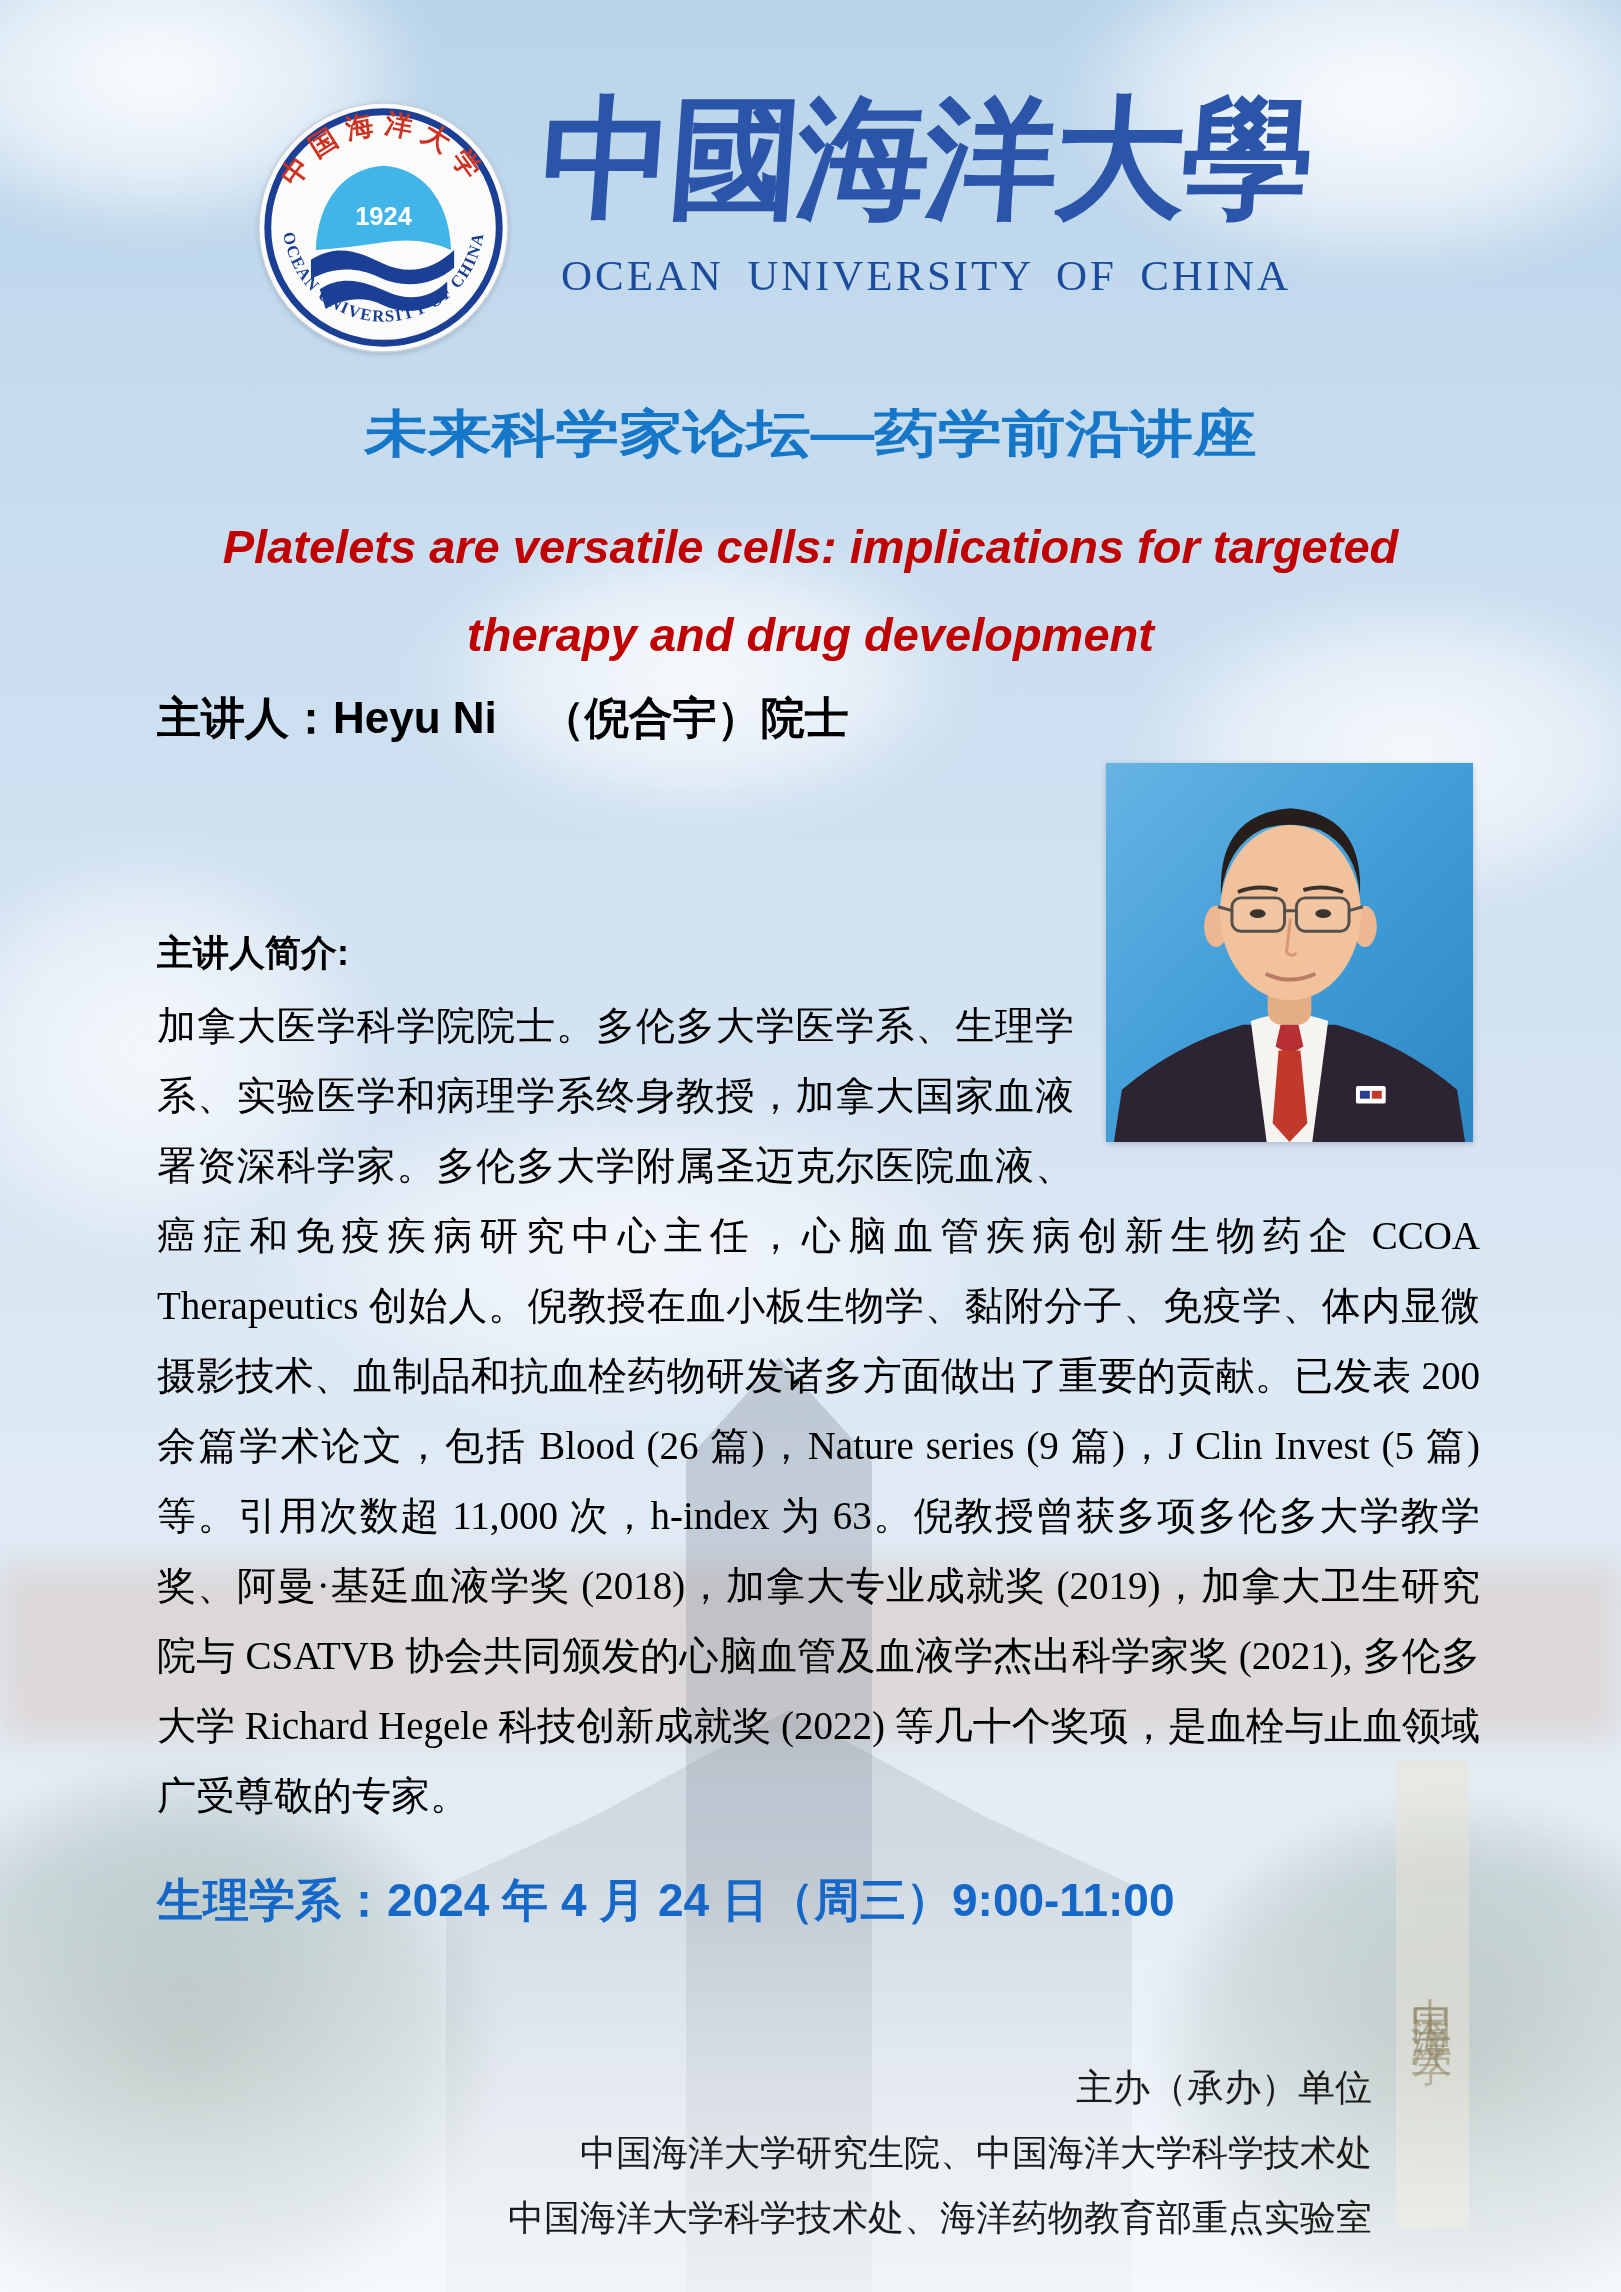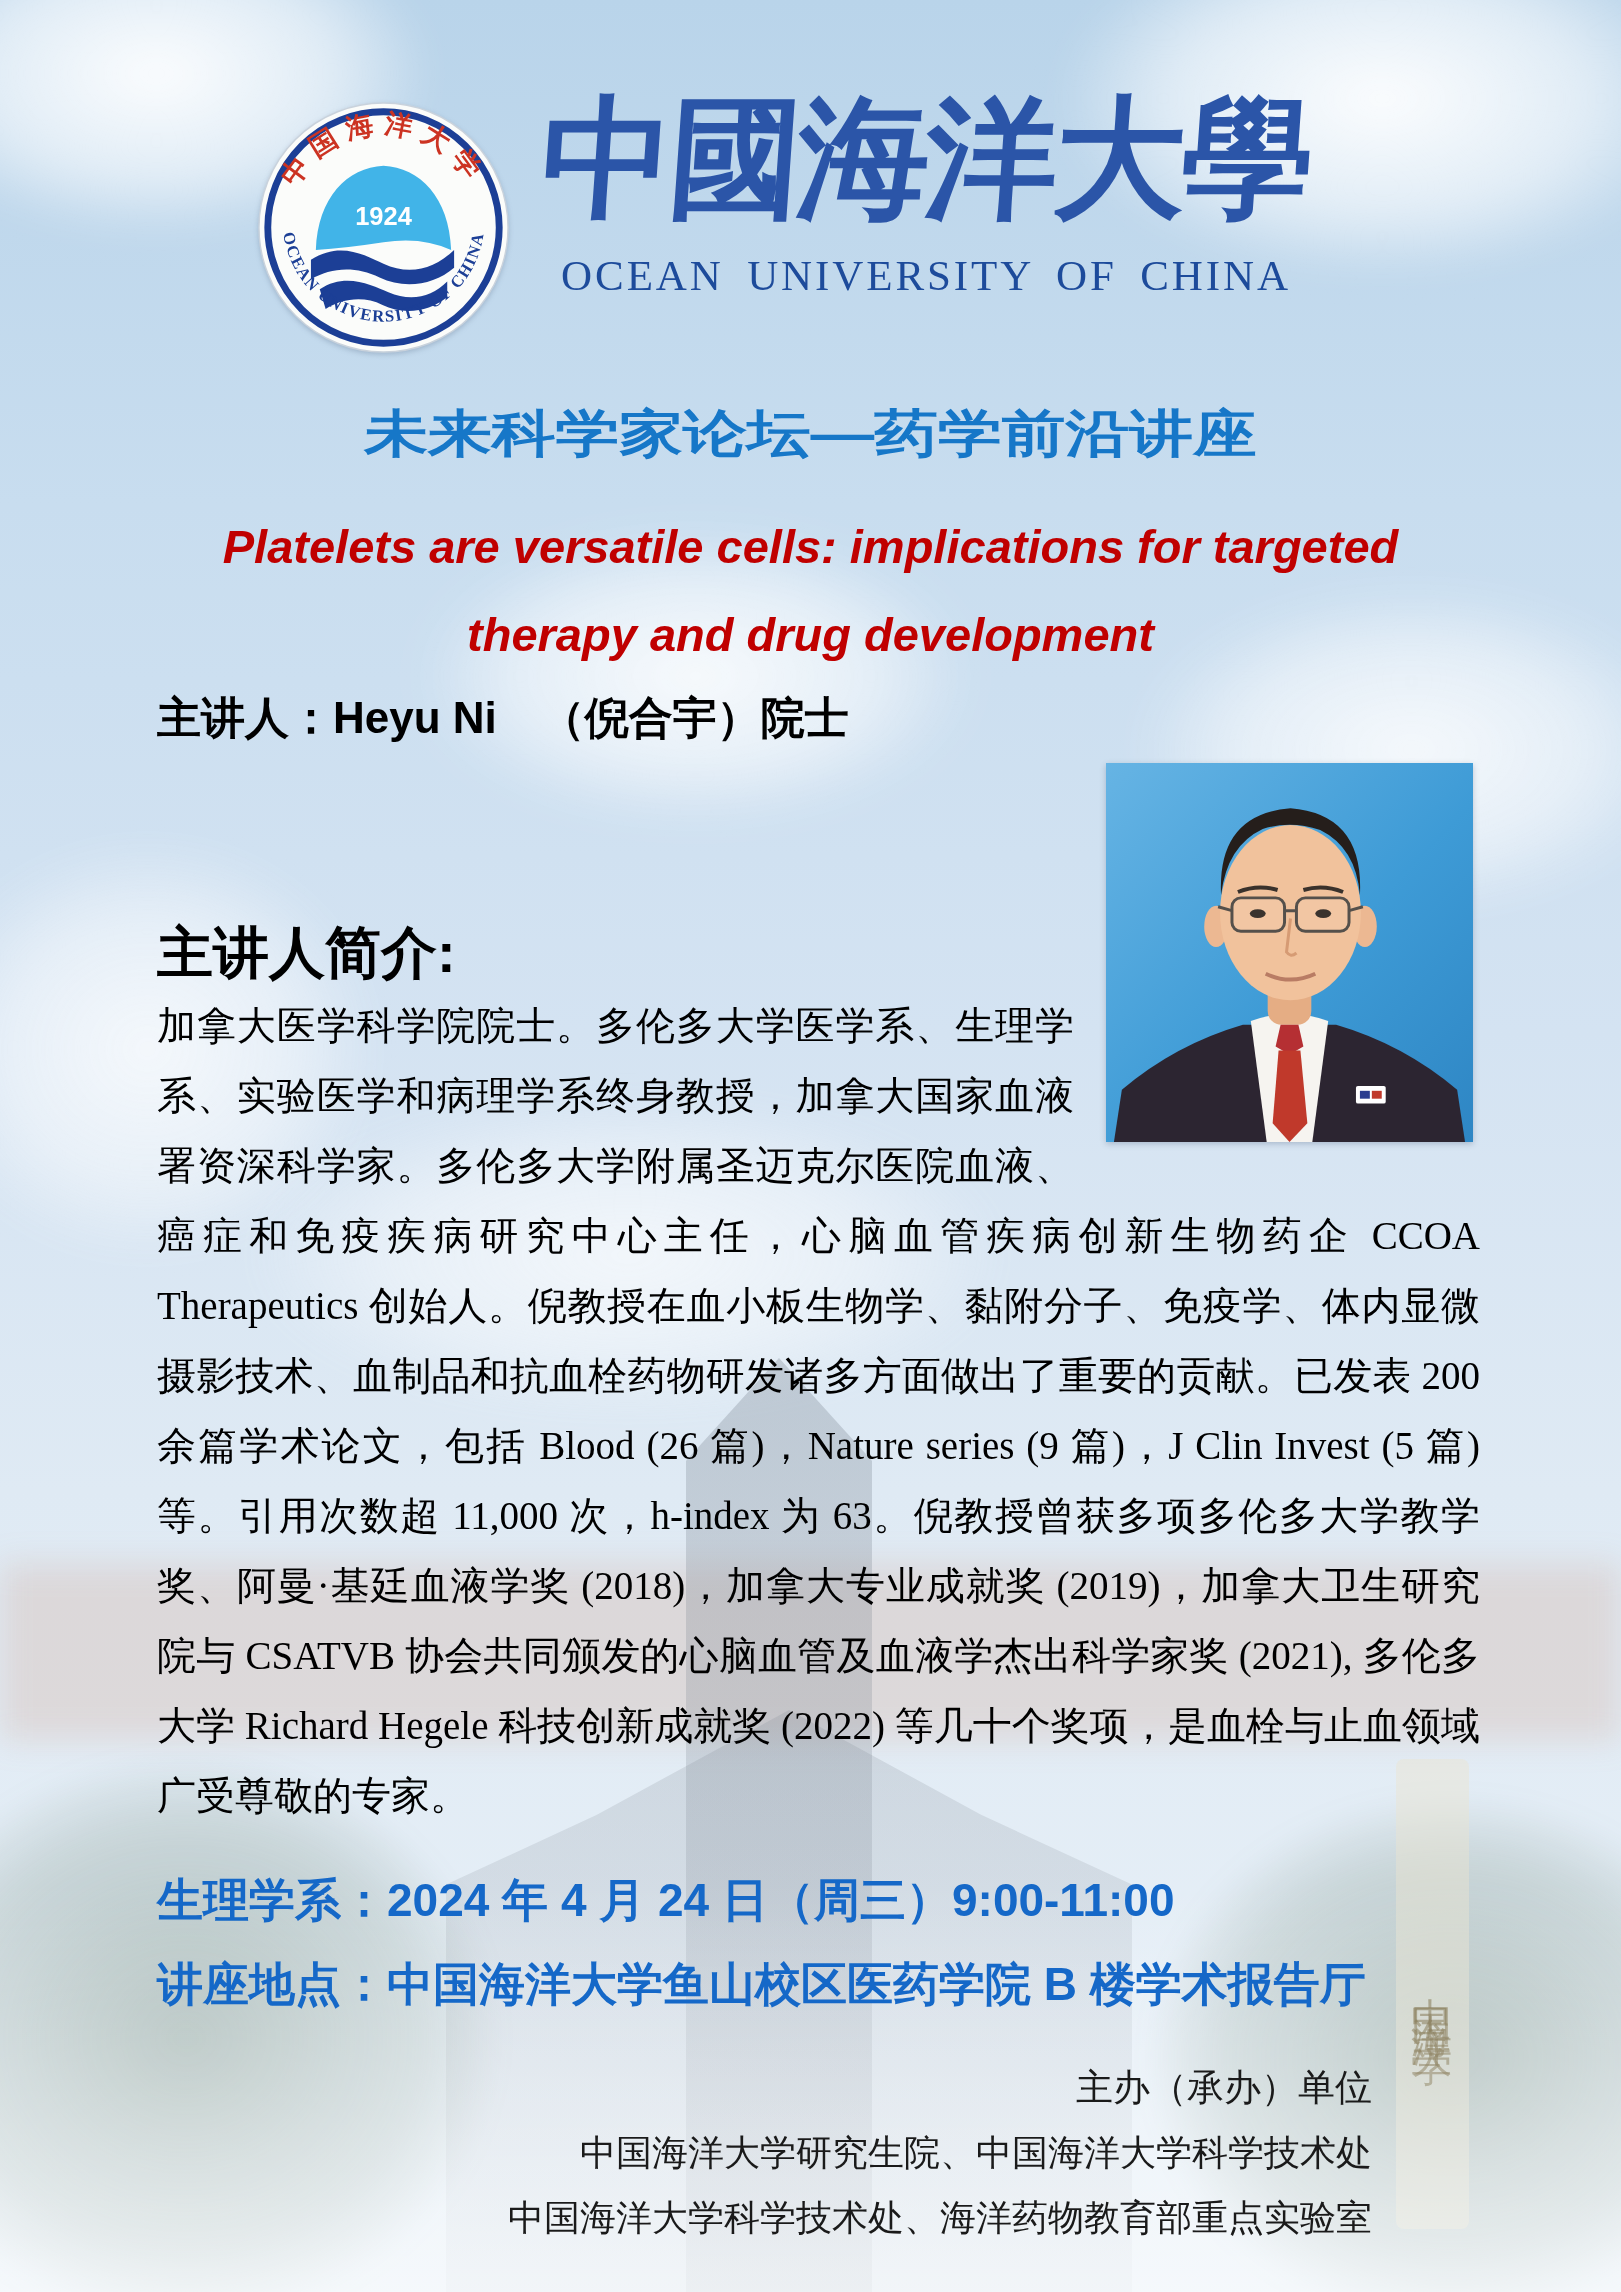--- a/index.html
+++ b/index.html
@@ -58,21 +58,21 @@
   .lecture-title div{white-space:nowrap;}
   
   .speaker{position:absolute;left:157px;top:689px;width:941px;}
   .speaker-name{font-size:44px;font-weight:bold;color:#000;white-space:nowrap;}
   .speaker-aff{margin-top:25.5px;font-size:40px;color:#000;
     font-family:"Liberation Serif",serif;white-space:nowrap;}
   .photo{position:absolute;left:1106px;top:763px;width:367px;height:379px;
     box-shadow:0 2px 5.9px rgba(40,60,90,.25);}
   
   .bio{position:absolute;left:157px;top:926px;width:1323px;}
-  .bio-heading{font-size:56px;font-weight:bold;line-height:53px;color:#000;}
+  .bio-heading{font-size:36px;font-weight:bold;line-height:53px;color:#000;}
   .bio-text{margin-top:11.8px;font-size:39px;line-height:70px;text-align:justify;
     font-family:"Liberation Serif",serif;color:#000;}
   .photo-spacer{float:right;width:406px;height:201px;}
   
   .schedule{position:absolute;left:157px;top:1870px;color:#1568c8;font-weight:bold;font-size:46px;}
   .schedule .row{margin-bottom:21.6px;white-space:nowrap;}
   
   .organizers{position:absolute;left:157px;top:2063px;width:1215px;text-align:right;
     font-family:"Liberation Serif",serif;color:#1a1a1a;}
   .org-heading{font-size:37px;margin-bottom:15.7px;}
@@ -182,21 +182,20 @@
 
   <div class="bio">
     <div class="bio-heading">主讲人简介:</div>
     <div class="bio-text">
       <span class="photo-spacer"></span><span>加拿大医学科学院院士。多伦多大学医学系、生理学系、实验医学和病理学系终身教授，加拿大国家血液署资深科学家。多伦多大学附属圣迈克尔医院血液、癌症和免疫疾病研究中心主任，心脑血管疾病创新生物药企 CCOA Therapeutics 创始人。倪教授在血小板生物学、黏附分子、免疫学、体内显微摄影技术、血制品和抗血栓药物研发诸多方面做出了重要的贡献。已发表 200 余篇学术论文，包括 Blood (26 篇)，Nature series (9 篇)，J Clin Invest (5 篇) 等。引用次数超 11,000 次，h-index 为 63。倪教授曾获多项多伦多大学教学奖、阿曼·基廷血液学奖 (2018)，加拿大专业成就奖 (2019)，加拿大卫生研究院与 CSATVB 协会共同颁发的心脑血管及血液学杰出科学家奖 (2021), 多伦多大学 Richard Hegele 科技创新成就奖 (2022) 等几十个奖项，是血栓与止血领域广受尊敬的专家。</span>
     </div>
   </div>
 
   <div class="schedule">
     <div class="row"><span>生理学系：</span><span>2024 年 4 月 24 日（周三）9:00-11:00</span></div>
-    <div class="row"><span>讲座地点：</span><span>中国海洋大学鱼山校区医药学院 B 楼学术报告厅</span></div>
   </div>
 
   <div class="organizers">
     <div class="org-heading">主办（承办）单位</div>
     <div class="org-line">中国海洋大学研究生院、中国海洋大学科学技术处</div>
     <div class="org-line">中国海洋大学科学技术处、海洋药物教育部重点实验室</div>
   </div>
 
 </div>
 

